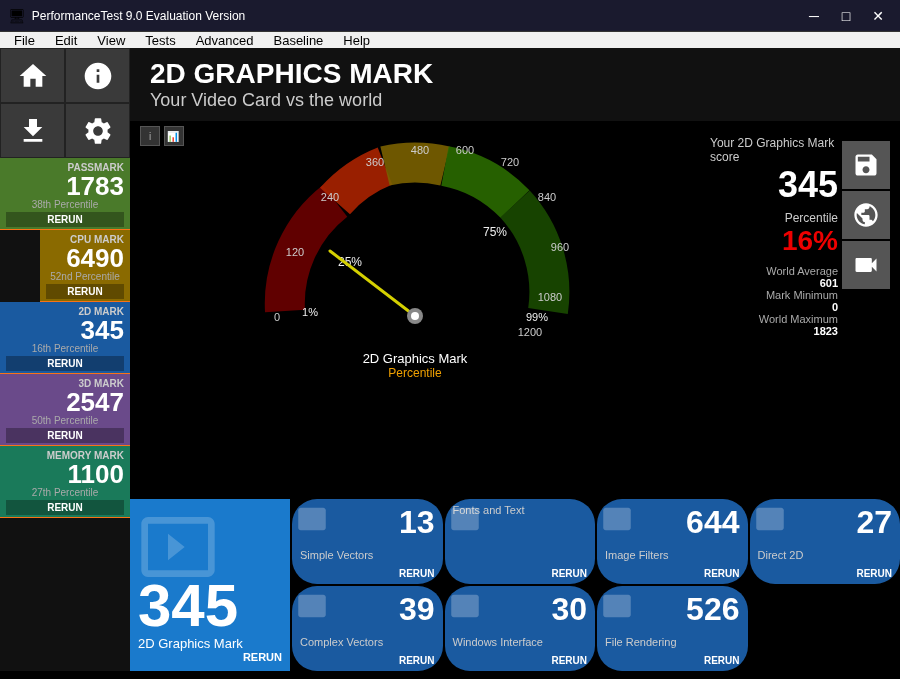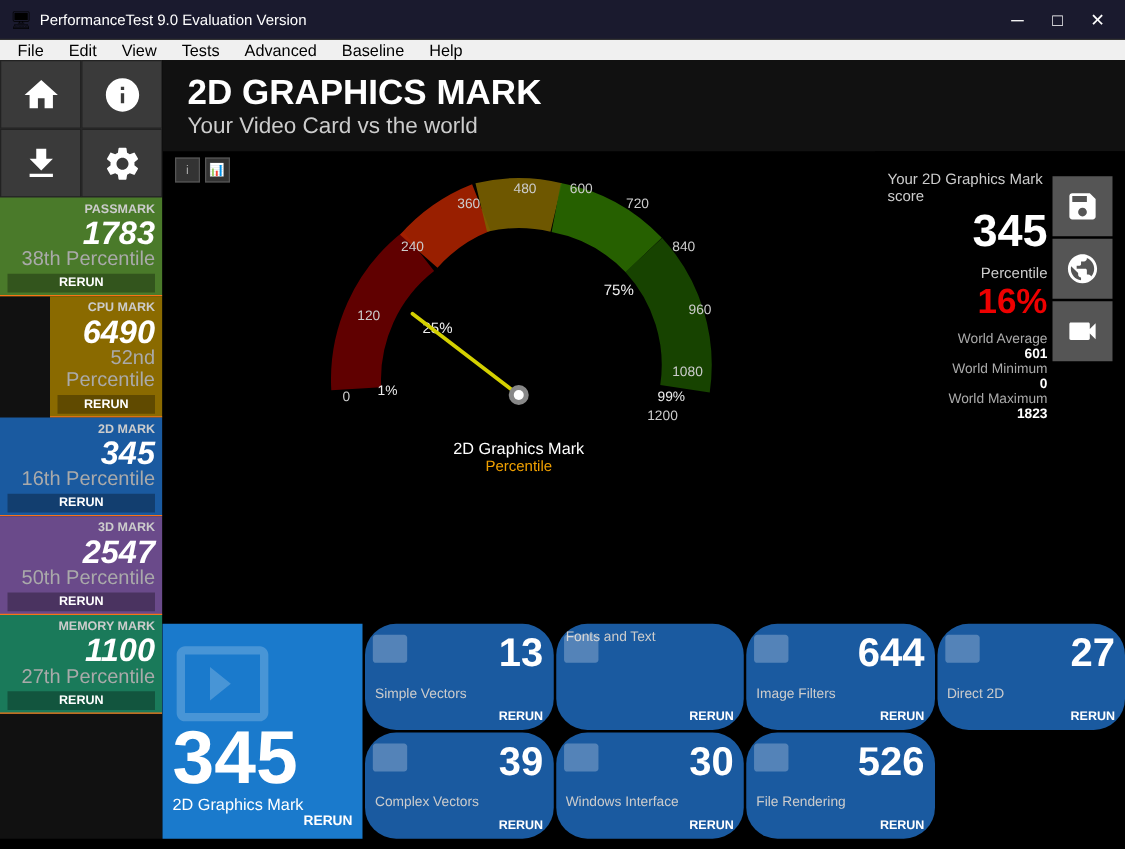--- a/index.html
+++ b/index.html
@@ -67,22 +67,22 @@
     .sidebar-icon-btn svg { width: 32px; height: 32px; fill: #fff; }
 
     
     .sidebar-card {
       padding: 4px 6px 2px;
       cursor: pointer;
       border-bottom: 1px solid #f97316;
     }
 
     .sc-label { font-size: 10px; color: #ccc; text-align: right; font-weight: bold; }
-    .sc-value { font-size: 26px; color: #fff; font-weight: bold; text-align: right; line-height: 1; font-style: italic; }
-    .sc-percentile { font-size: 16px; color: #aaa; text-align: right; }
+    .sc-value { font-size: 26px; color: #fff; font-weight: bold; text-align: right; line-height: 1; }
+    .sc-percentile { font-size: 10px; color: #aaa; text-align: center; }
     .sc-rerun {
       background: rgba(0,0,0,0.3);
       color: #fff;
       font-size: 10px;
       text-align: center;
       padding: 2px;
       margin-top: 2px;
       cursor: pointer;
       font-weight: bold;
     }
@@ -397,21 +397,21 @@
             <div class="stat-percentile-label">Percentile</div>
             <div class="stat-percentile-val">16%</div>
             <div class="world-stats">
               <div class="world-stat-row">
                 <span class="world-stat-lbl">World Average</span>
               </div>
               <div class="world-stat-row">
                 <span class="world-stat-val">601</span>
               </div>
               <div class="world-stat-row">
-                <span class="world-stat-lbl">World Minimum</span>
+                <span class="world-stat-lbl">Mark Minimum</span>
               </div>
               <div class="world-stat-row">
                 <span class="world-stat-val">0</span>
               </div>
               <div class="world-stat-row">
                 <span class="world-stat-lbl">World Maximum</span>
               </div>
               <div class="world-stat-row">
                 <span class="world-stat-val">1823</span>
               </div>

